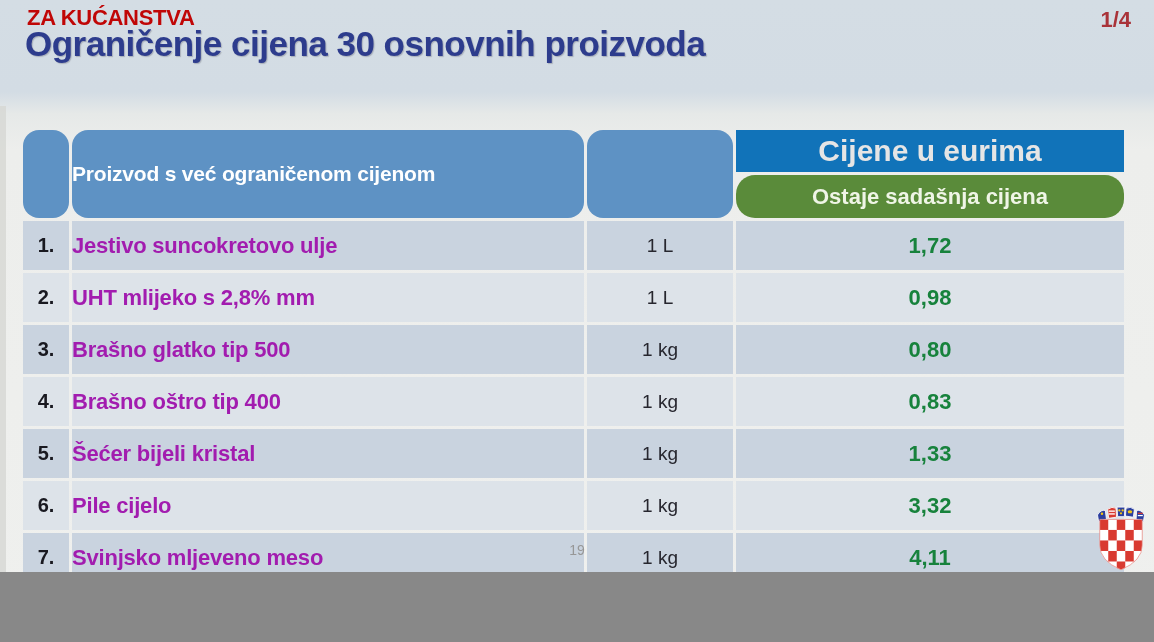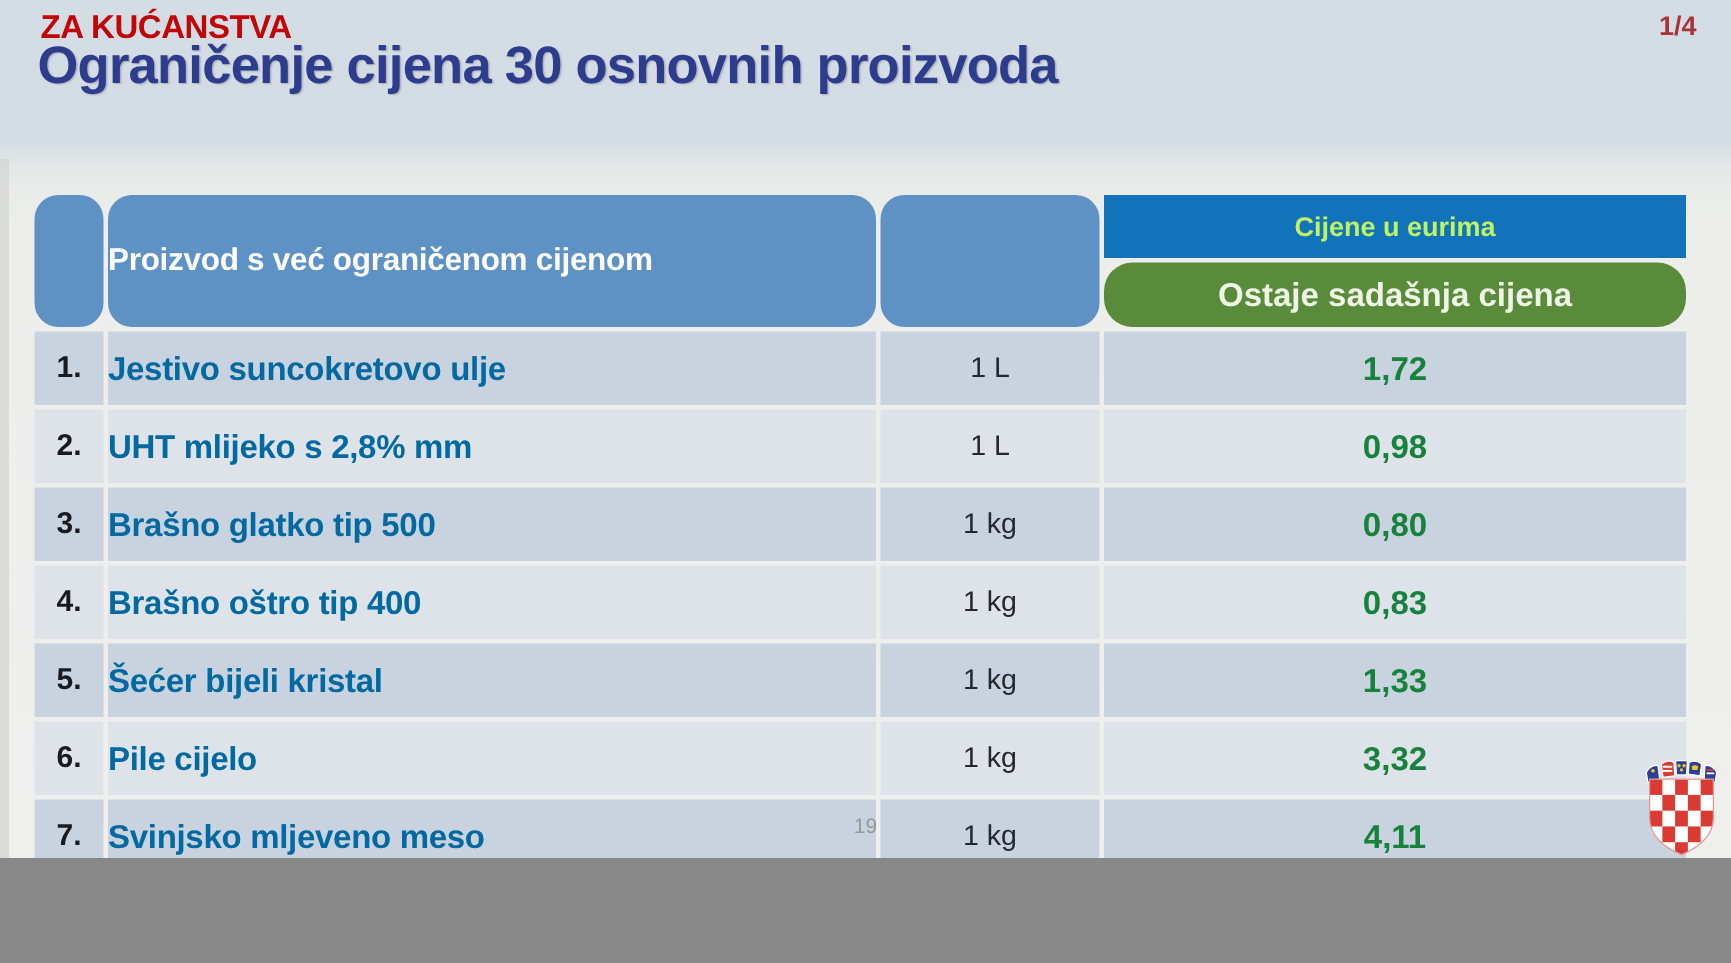--- a/index.html
+++ b/index.html
@@ -18,21 +18,21 @@
     position:absolute;left:0;top:106px;width:6px;height:536px;
     background:#d6d7d3;opacity:.8;
   }
   .kicker{
     position:absolute;left:27px;top:5px;
     font-size:22px;font-weight:bold;letter-spacing:-0.3px;
     color:var(--kicker_red,#c00606);
   }
   .page-indicator{
     position:absolute;right:23px;top:7px;
-    font-size:18px;font-weight:bold;
+    font-size:22px;font-weight:bold;
     color:var(--page_indicator_red,#a93339);
   }
   .slide-title{
     position:absolute;left:25px;top:24px;
     font-size:35px;font-weight:bold;letter-spacing:-0.5px;
     color:var(--title_navy,#2d3c8d);
     text-shadow:1px 1px 1px rgba(40,40,60,.25);
   }
   table.price-table{
     position:absolute;left:20px;top:127px;
@@ -46,38 +46,38 @@
   th.h-blank,th.h-prod,th.h-unit{
     background:var(--header_blue,#5e92c4);
     border-radius:16px;
   }
   th.h-prod{
     color:#ffffff;text-align:left;padding-left:11px;
     font-size:21px;font-weight:bold;letter-spacing:-0.2px;
   }
   th.h-price-top{
     background:var(--price_header_blue,#1173b9);
-    color:#bef264;text-align:center;
-    font-size:18px;font-weight:bold;height:42px;
+    color:#e5e5e5;text-align:center;
+    font-size:30px;font-weight:bold;height:42px;
   }
   th.h-price-sub{
     background:var(--price_subheader_green,#5a8b3a);
     color:#eff5e6;text-align:center;
     font-size:22px;font-weight:bold;height:43px;border-radius:19px;
   }
   thead tr.h-row1 th{height:42px;}
   tbody td{height:49px;}
   tbody tr:nth-child(odd) td{background:var(--row_odd,#c9d3df);}
   tbody tr:nth-child(even) td{background:var(--row_even,#dde3e9);}
   td.c-num{
     text-align:center;font-weight:bold;font-size:20px;color:#191920;
   }
   td.c-prod{
     text-align:left;padding-left:12px;font-weight:bold;
-    font-size:22px;letter-spacing:-0.2px;color:#0369a1;
+    font-size:22px;letter-spacing:-0.2px;color:#a21caf;
   }
   td.c-unit{
     text-align:center;font-size:19px;color:#26262e;
   }
   td.c-price{
     text-align:center;font-weight:bold;font-size:22px;
     color:var(--price_text_green,#17823c);
   }
   .page-number{
     position:absolute;left:0;right:0;bottom:14px;

